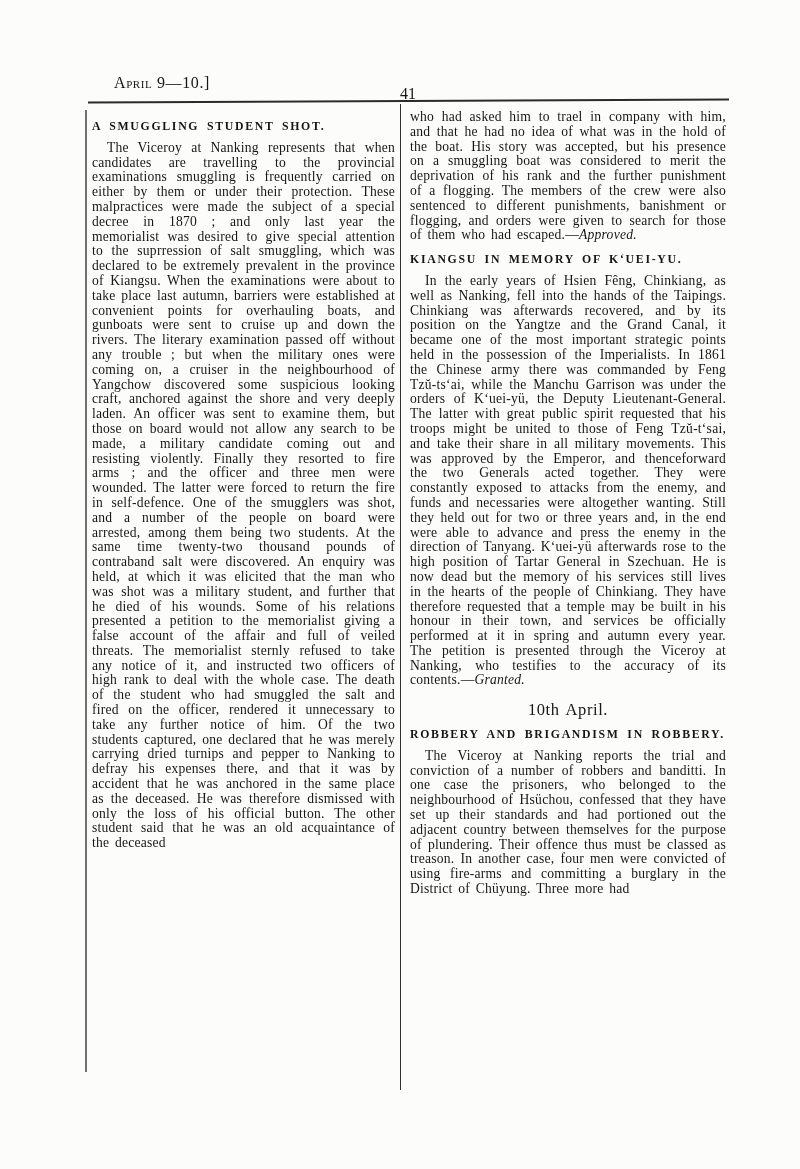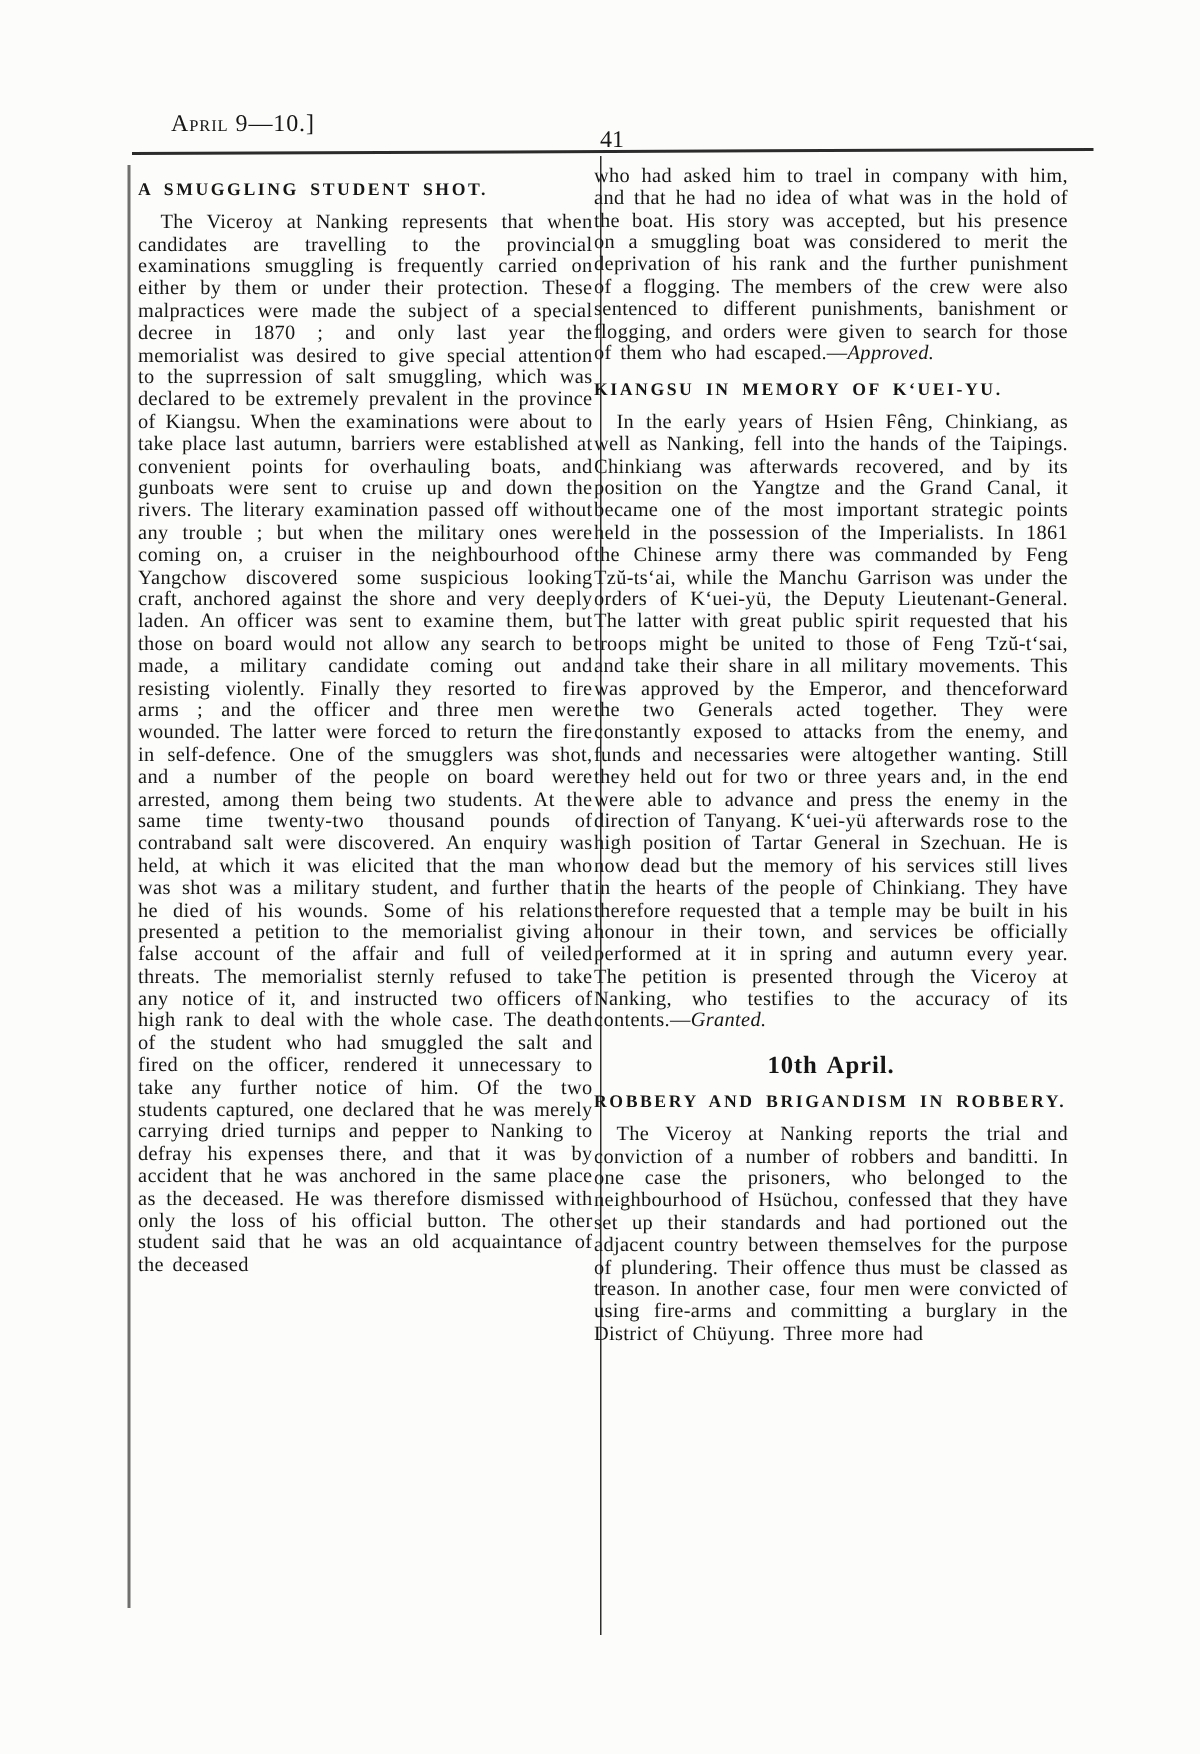--- a/index.html
+++ b/index.html
@@ -72,38 +72,38 @@
     position: absolute;
     top: 110px;
     font-size: 13.6px;
     line-height: 14.8px;
     text-align: justify;
     letter-spacing: 0.22px;
     word-spacing: 2.1px;
     hyphens: auto;
   }
   .col-left  { left: 92px;  width: 303px; }
-  .col-right { left: 396px; width: 316px; }
+  .col-right { left: 410px; width: 316px; }
   .col p { margin: 0; }
   .para-indent { text-indent: 15px; }
   
   .article-heading {
     margin: 9px 0 7px 0;
     text-align: left;
     font-size: 11.8px;
     font-weight: bold;
     letter-spacing: 1.7px;
     word-spacing: 3px;
     text-indent: 0;
   }
   .date-heading {
     margin: 15px 0 9px 0;
     text-align: center;
     font-size: 16.5px;
-    font-weight: bold;
+    font-weight: normal;
     letter-spacing: 0.6px;
     text-indent: 0;
   }
   .outcome { font-style: italic; }
 </style>
 </head>
 <body>
 
 <div class="page">
 

